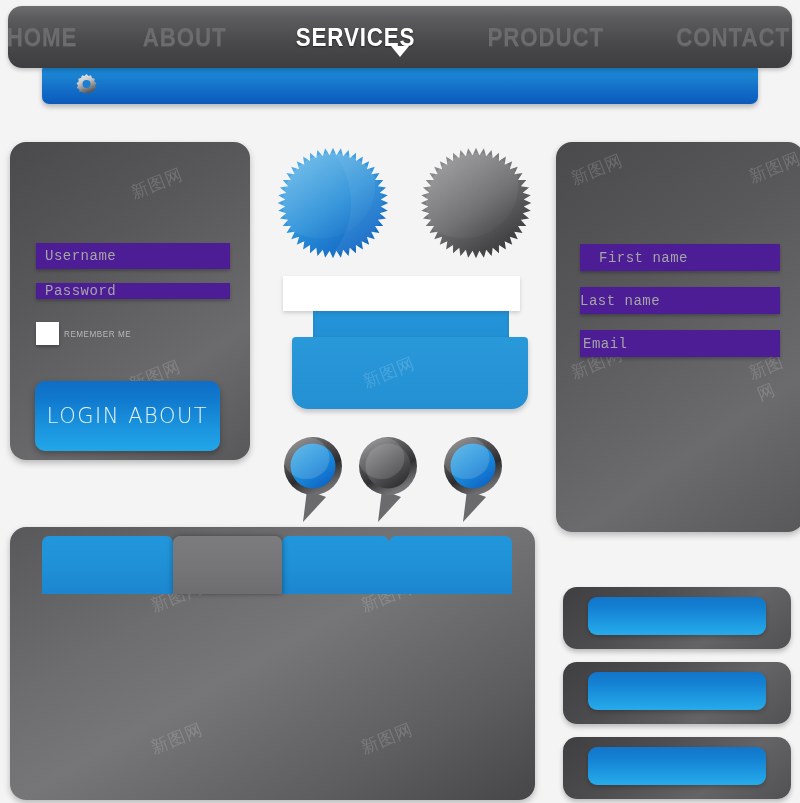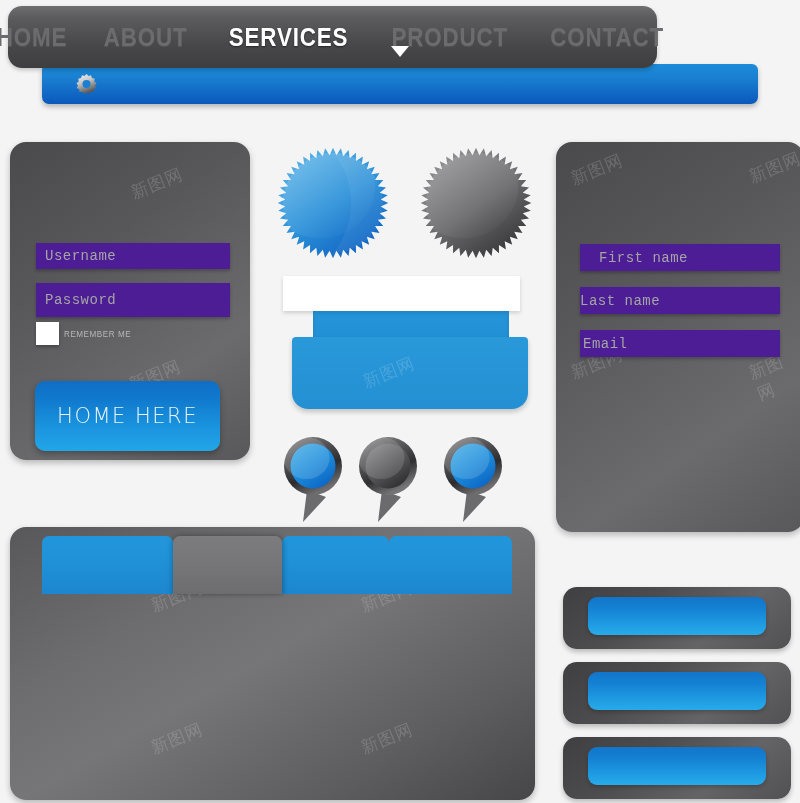--- a/index.html
+++ b/index.html
@@ -16,28 +16,28 @@
     position: relative;
     width: 800px;
     height: 803px;
     background: #f4f4f4;
   }
 
   
   #nav-bar {
     position: absolute;
     left: 8px; top: 6px;
-    width: 649px; height: 62px;
+    width: 784px; height: 62px;
     border-radius: 14px;
     background: linear-gradient(to bottom, #6e6e70 0%, #5c5c5e 18%, #48484a 62%, #3e3e40 100%);
     box-shadow: 0 2px 4px rgba(0,0,0,.22);
     display: flex;
     align-items: center;
     justify-content: center;
-    gap: 24px;
+    gap: 53px;
     overflow: visible;
   }
   .nav-item {
     font-family: "Liberation Sans Narrow", "Liberation Sans", sans-serif;
     font-weight: bold;
     font-size: 26px;
     letter-spacing: 1px;
     color: #6c6c6e;
     text-shadow: 0 1px 0 rgba(255,255,255,.07);
     cursor: pointer;
@@ -90,21 +90,21 @@
     border: none;
     outline: none;
     font-family: Liberation Mono, monospace;
     font-weight: 300;
     color: #9a9a9a;
     box-shadow: 0 2px 3px rgba(0,0,0,.25);
   }
   .text-field::placeholder { color: #a5a5a5; opacity: 1; letter-spacing: .5px; }
 
   #username-field { left: 36px; top: 243px; width: 194px; height: 26px; font-size: 14px; padding-left: 9px; }
-  #password-field { left: 36px; top: 283px; width: 194px; height: 34px; font-size: 14px; padding-left: 9px; }
+  #password-field { left: 36px; top: 283px; width: 194px; height: 16px; font-size: 14px; padding-left: 9px; }
 
   #remember-box {
     position: absolute;
     left: 36px; top: 322px;
     width: 23px; height: 23px;
     background: #ffffff;
     box-shadow: 0 2px 3px rgba(0,0,0,.28);
     cursor: pointer;
   }
   #remember-label {
@@ -271,21 +271,21 @@
 
   <div id="login-panel" class="dark-panel">
     <div class="wm" style="left:120px; top:30px;">新图网</div>
     <div class="wm" style="left:118px; top:222px;">新图网</div>
   </div>
   <input id="username-field" class="text-field" type="text" placeholder="Username" style="">
   <input id="password-field" class="text-field" type="text" placeholder="Password" style="">
   <div id="remember-box"></div>
   <div id="remember-label">REMEMBER ME</div>
   <div id="login-button" class="big-btn">
-    <span class="big-btn-label">HOME HERE</span>
+    <span class="big-btn-label">LOGIN ABOUT</span>
   </div>
 
   <div id="register-panel" class="dark-panel">
     <div class="wm" style="left:14px; top:16px;">新图网</div>
     <div class="wm" style="left:192px; top:14px;">新图网</div>
     <div class="wm" style="left:14px; top:210px;">新图网</div>
     <div class="wm" style="left:196px; top:210px;">新图网</div>
   </div>
   <input id="first-name-field" class="text-field" type="text" placeholder="First name" style="">
   <input id="last-name-field" class="text-field" type="text" placeholder="Last name" style="">

